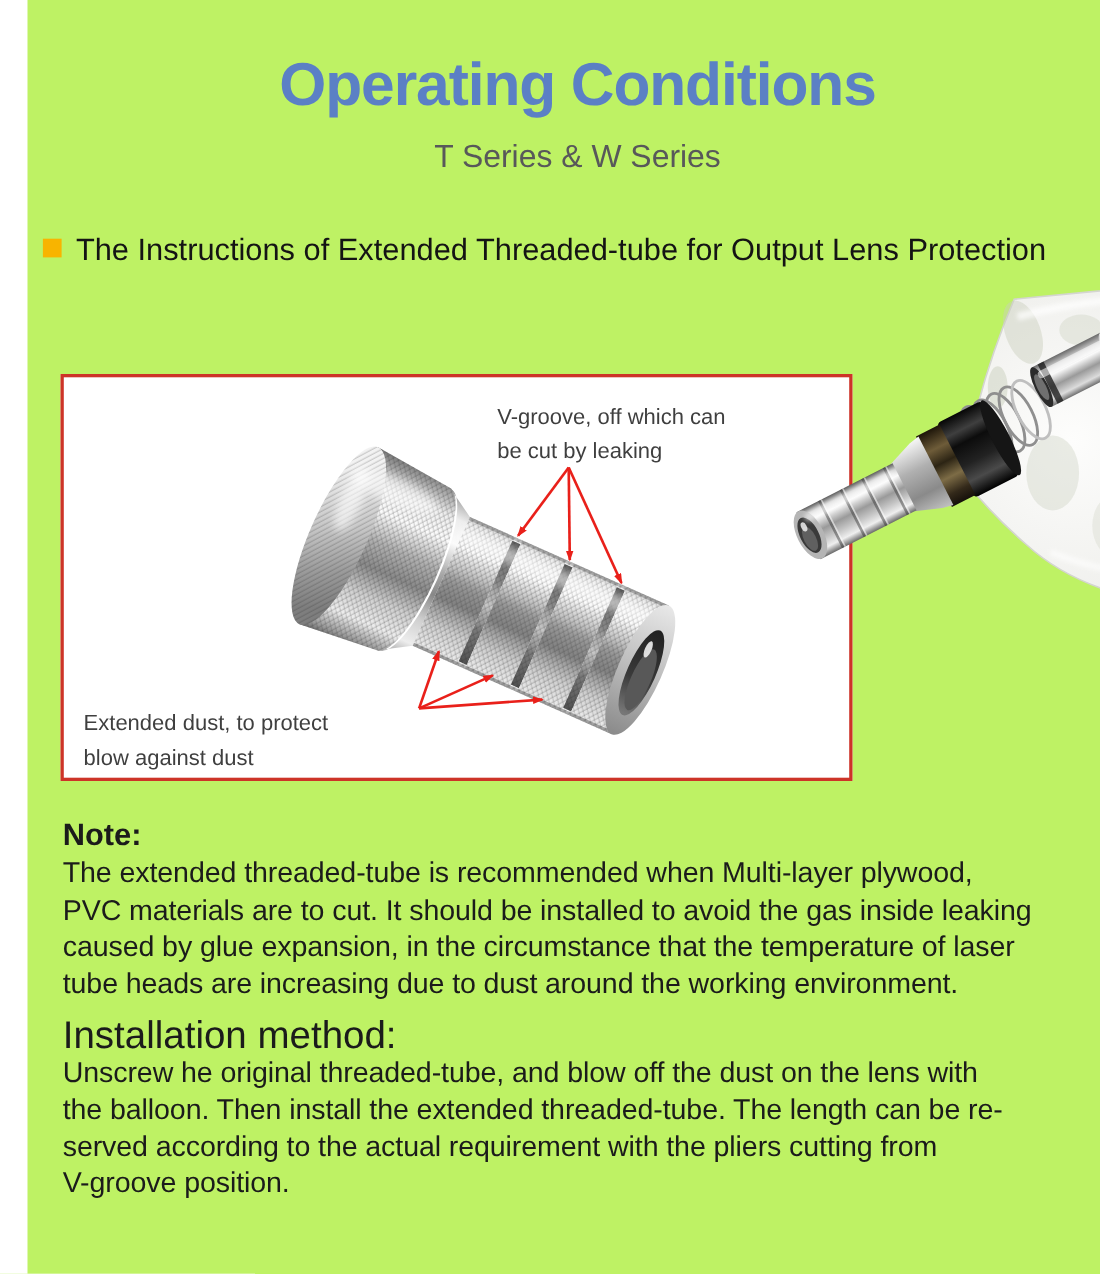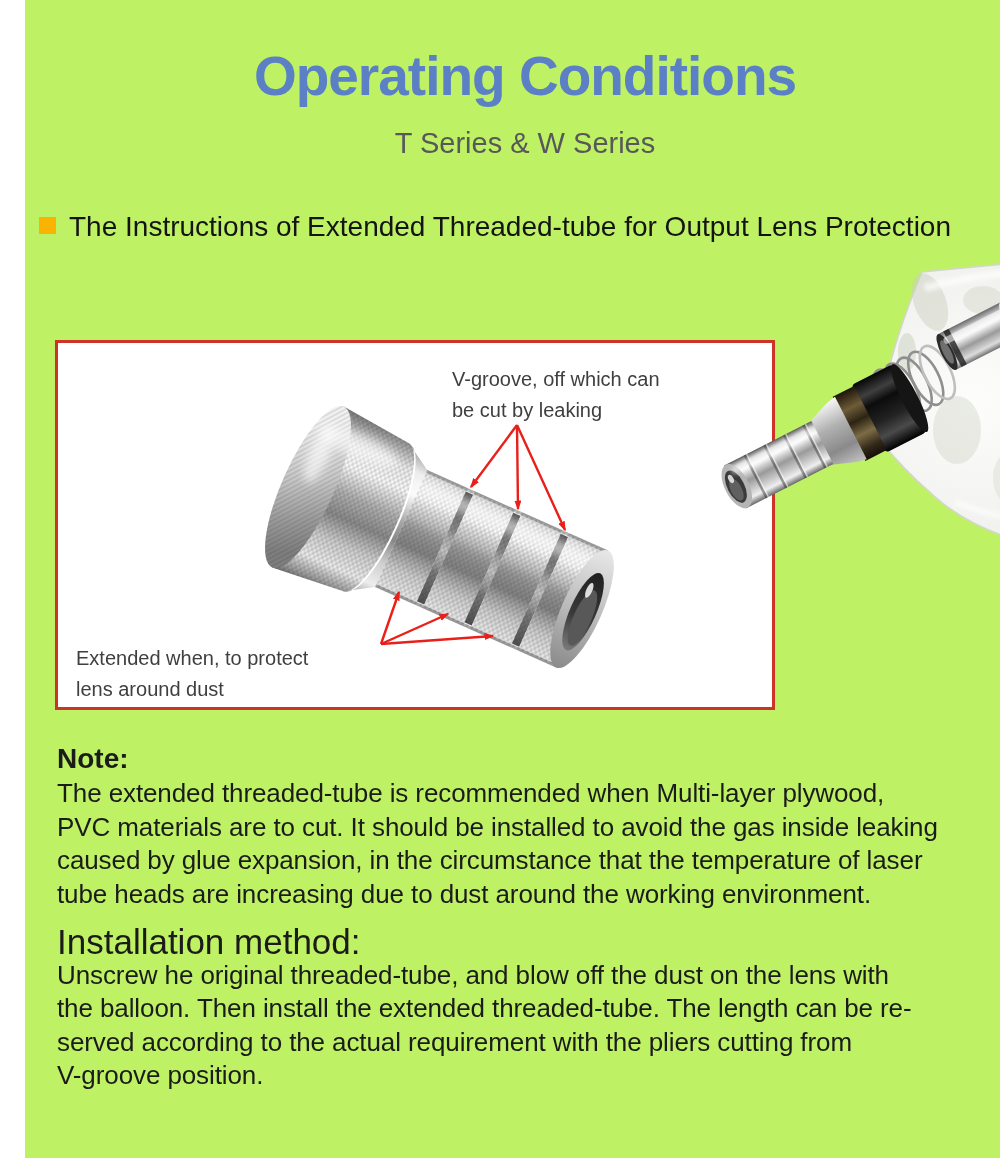--- a/index.html
+++ b/index.html
@@ -237,22 +237,22 @@
       <line x1="356" y1="644" x2="423" y2="614" marker-end="url(#ah)"></line>
       <line x1="356" y1="644" x2="468" y2="636" marker-end="url(#ah)"></line>
     </g>
   </svg>
 
   <div class="anno anno-vgroove">
     <div>V-groove, off which can</div>
     <div>be cut by leaking</div>
   </div>
   <div class="anno anno-extended">
-    <div>Extended when, to protect</div>
-    <div>lens around dust</div>
+    <div>Extended dust, to protect</div>
+    <div>blow against dust</div>
   </div>
 
   <div class="note-block">
     <div class="note-heading">Note:</div>
     <div class="body-line">The extended threaded-tube is recommended when Multi-layer plywood,</div>
     <div class="body-line">PVC materials are to cut. It should be installed to avoid the gas inside leaking</div>
     <div class="body-line">caused by glue expansion, in the circumstance that the temperature of laser</div>
     <div class="body-line">tube heads are increasing due to dust around the working environment.</div>
     <div class="install-heading">Installation method:</div>
     <div class="body-line">Unscrew he original threaded-tube, and blow off the dust on the lens with</div>

